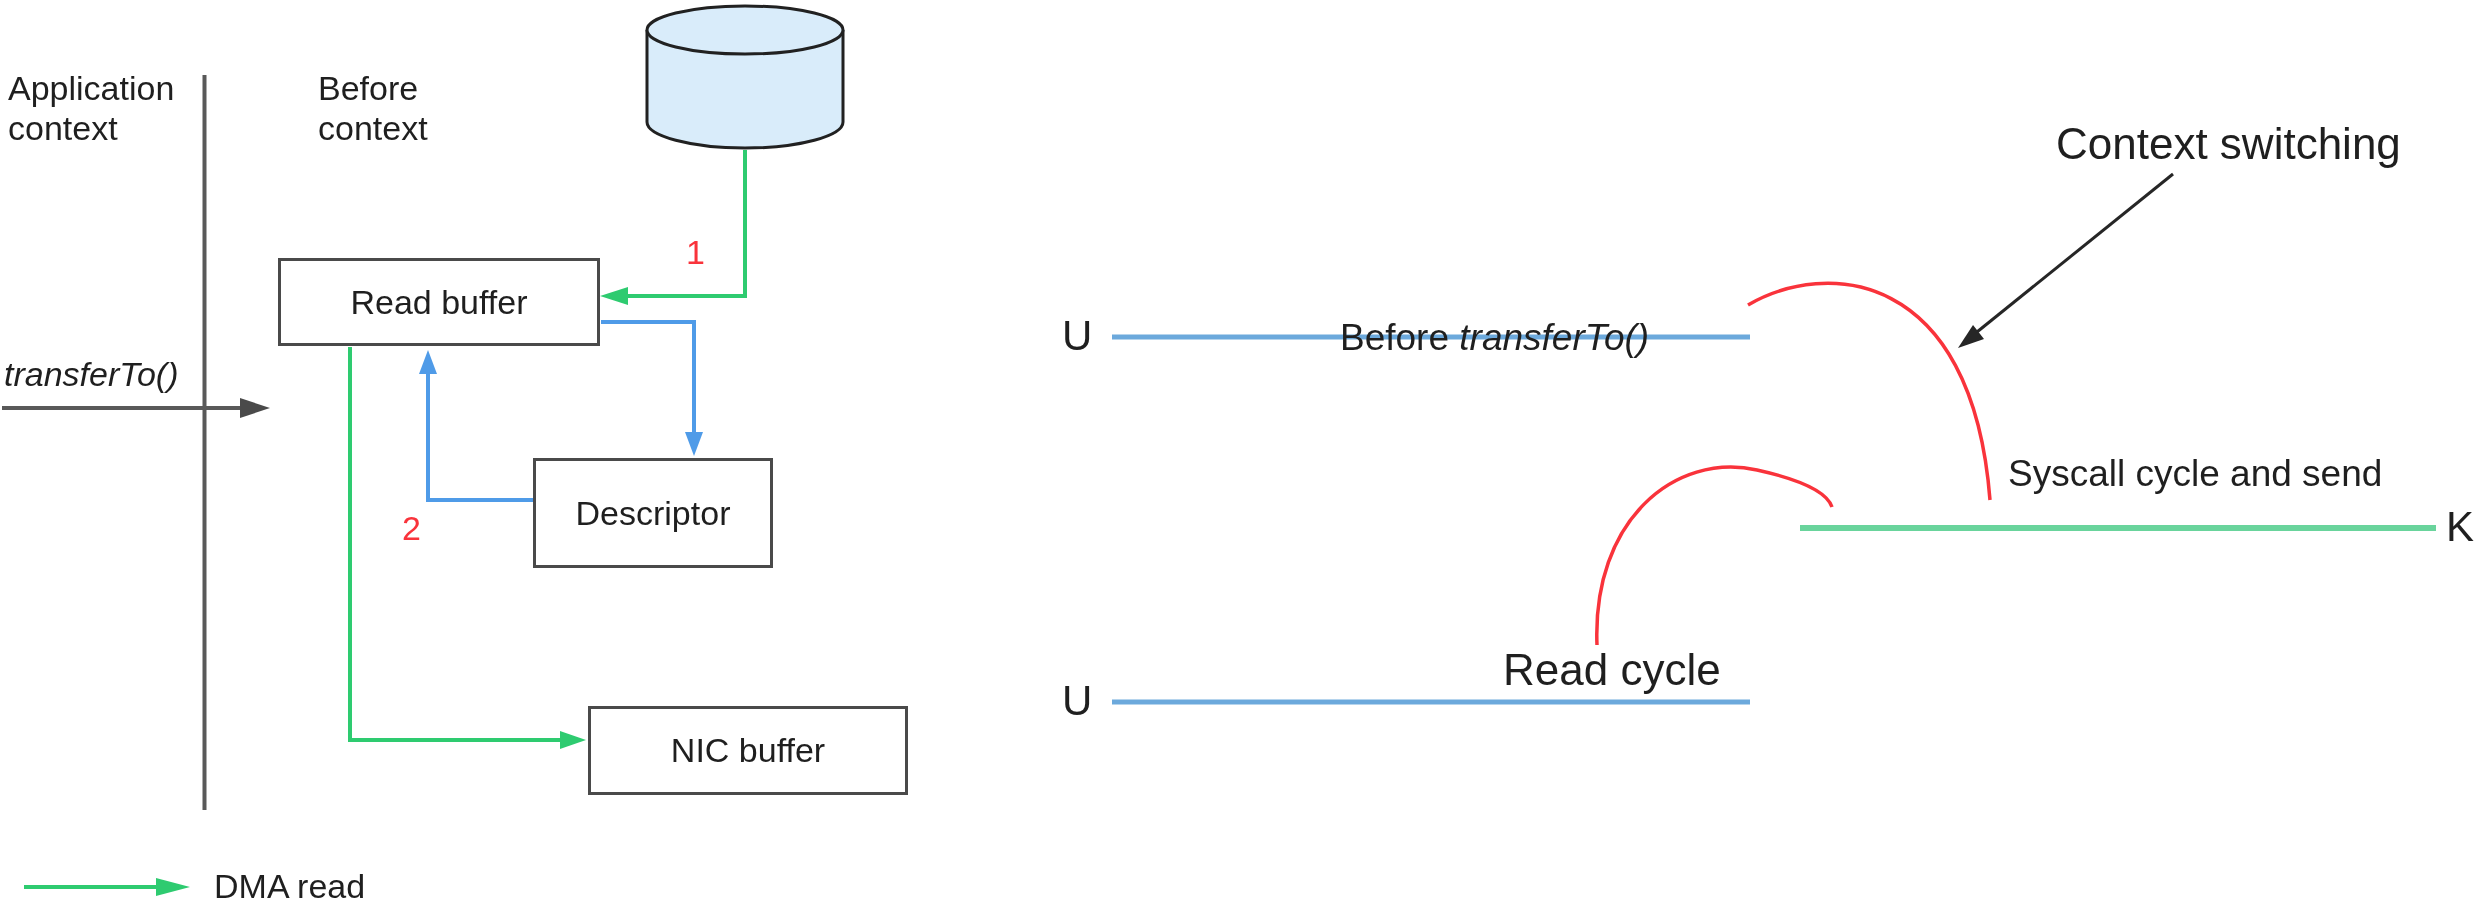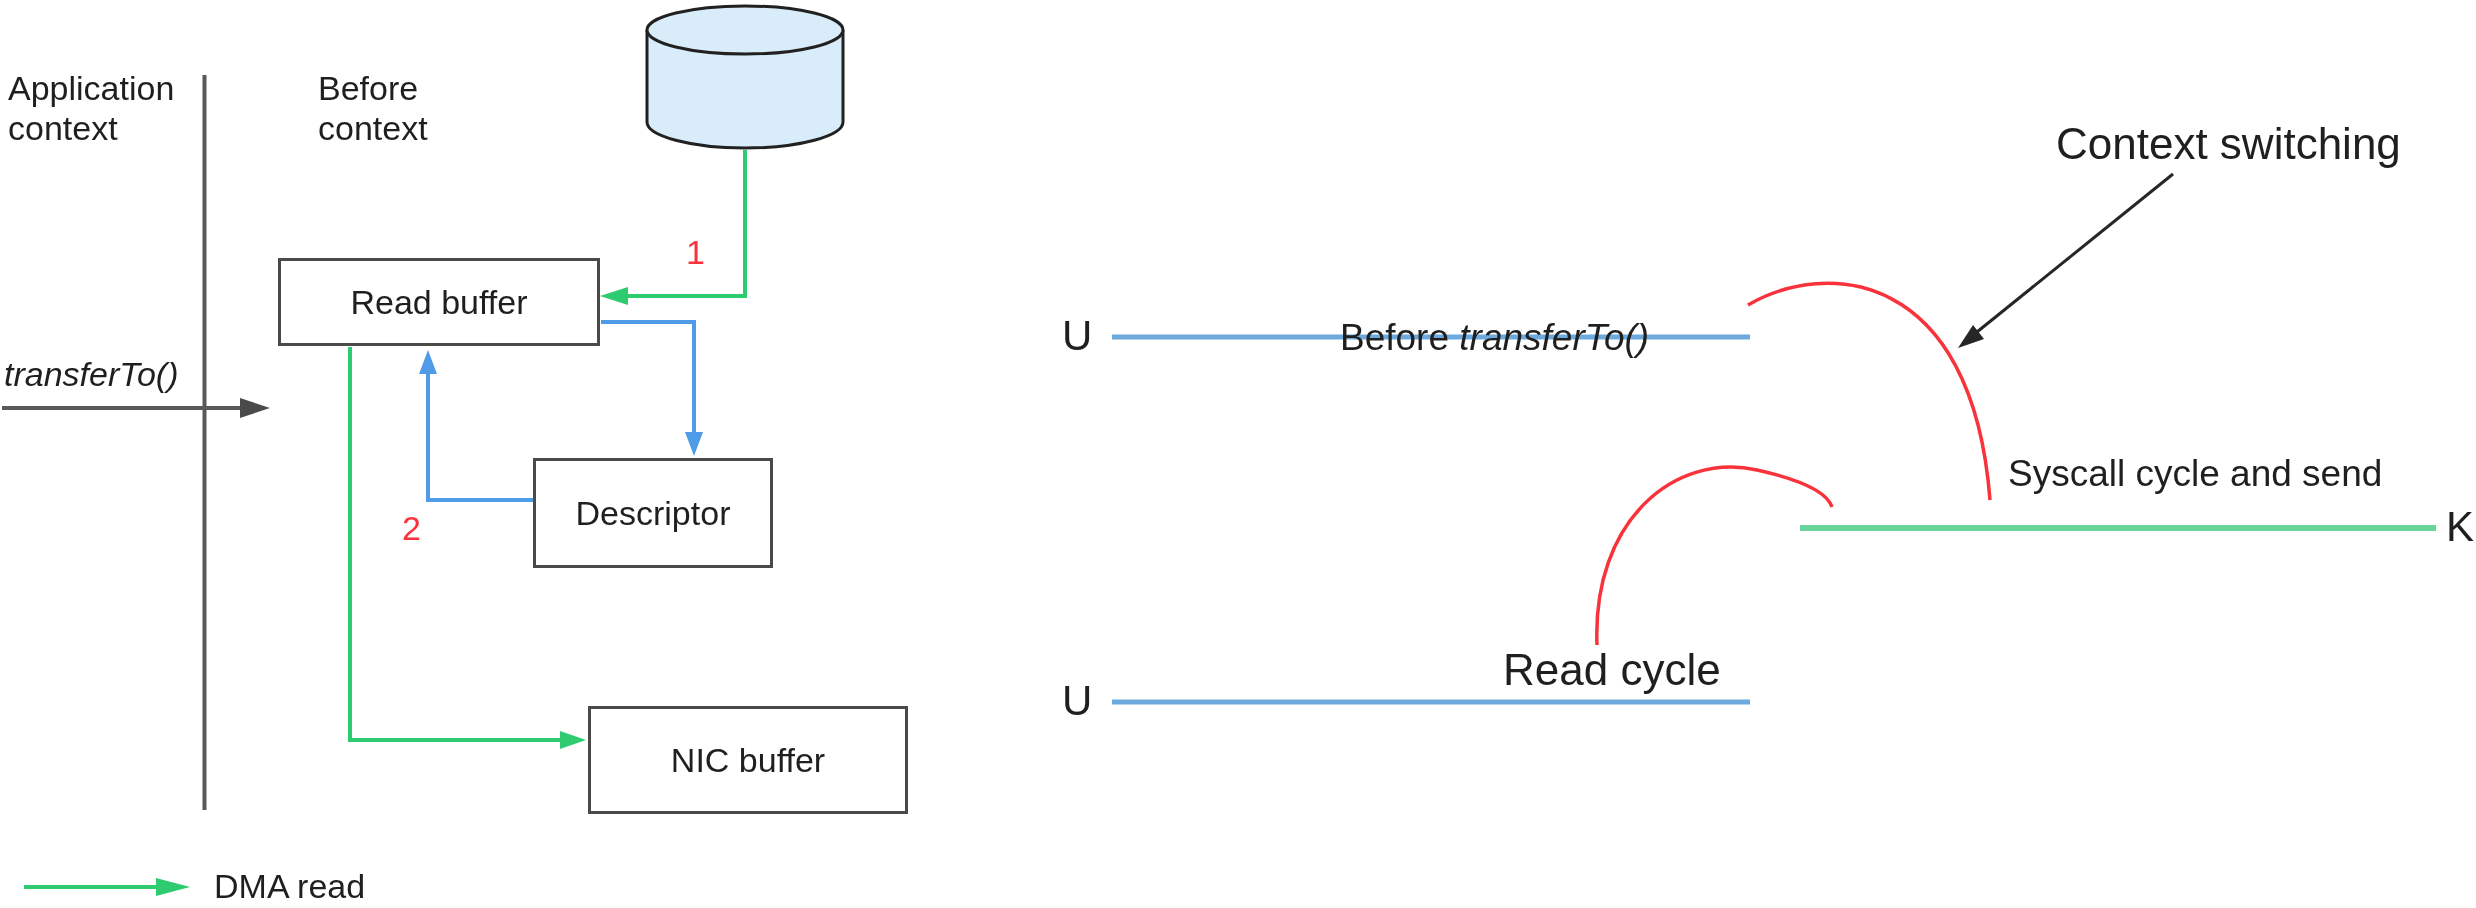--- a/index.html
+++ b/index.html
@@ -97,21 +97,21 @@
   <div class="lbl f-left red" style="left:402px;top:508px;">2</div>
 
   <div class="box" style="left:278px;top:258px;width:322px;height:88px;">
     <span>Read buffer</span>
   </div>
 
   <div class="box" style="left:533px;top:458px;width:240px;height:110px;">
     <span>Descriptor</span>
   </div>
 
-  <div class="box" style="left:588px;top:706px;width:320px;height:108px;">
+  <div class="box" style="left:588px;top:706px;width:320px;height:89px;">
     <span>NIC buffer</span>
   </div>
 
   <div class="lbl f-left" style="left:214px;top:866px;">DMA read</div>
 
   <div class="lbl f-big" style="left:2056px;top:118px;">Context switching</div>
 
   <div class="lbl f-right" style="left:1340px;top:272px;width:400px;text-align:left;">
     <span>Before </span><span class="it">transferTo()</span>
   </div>

